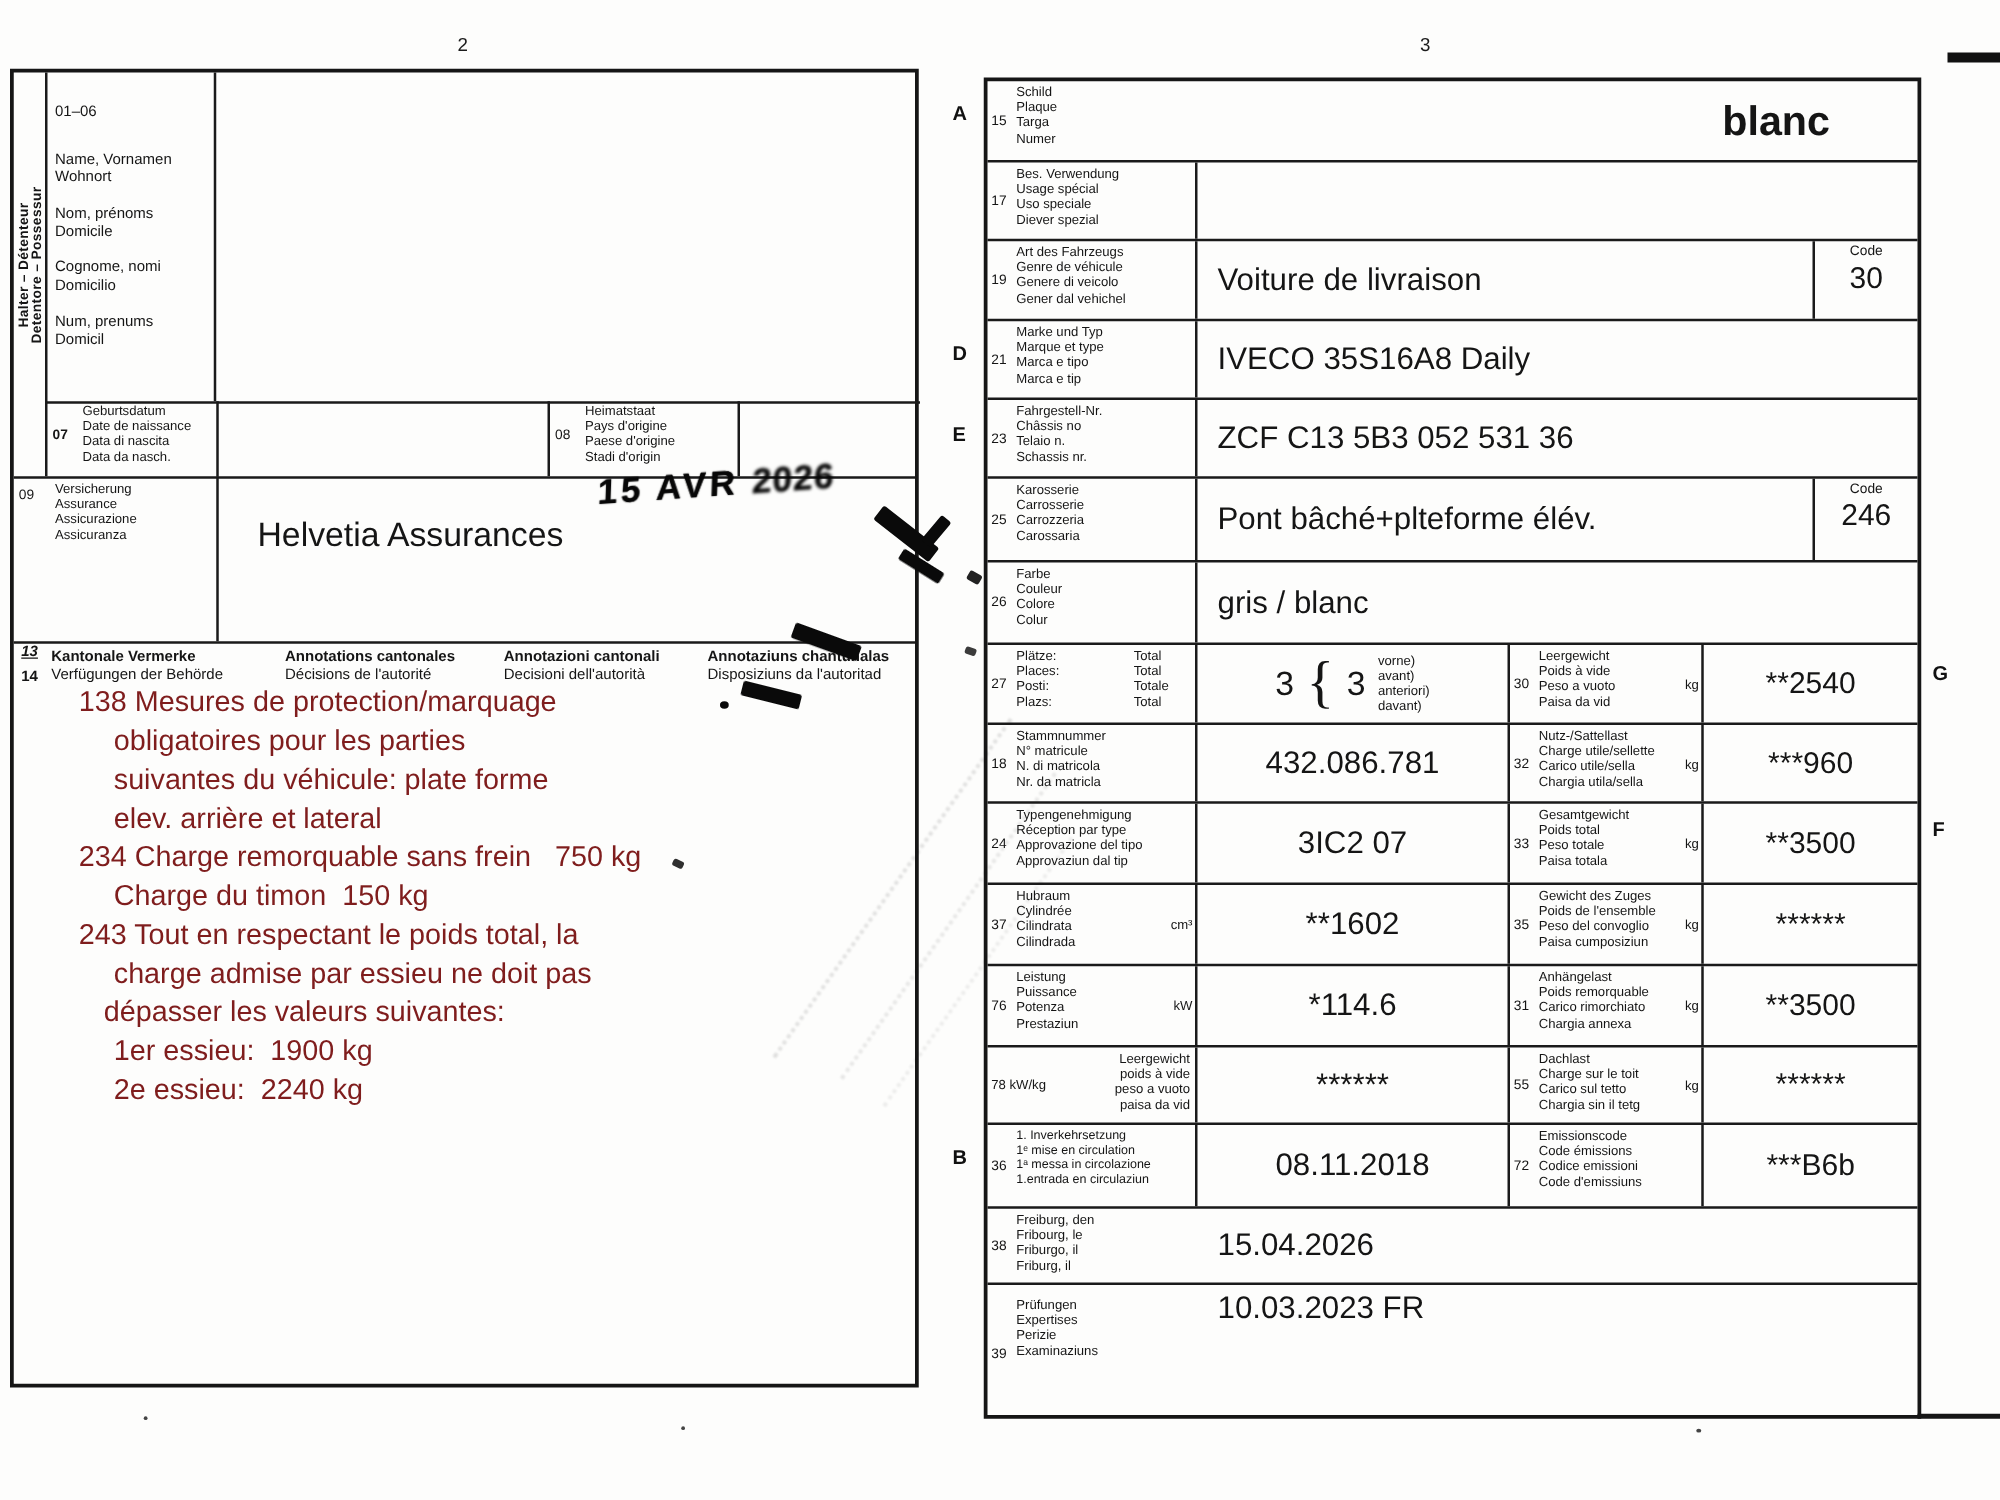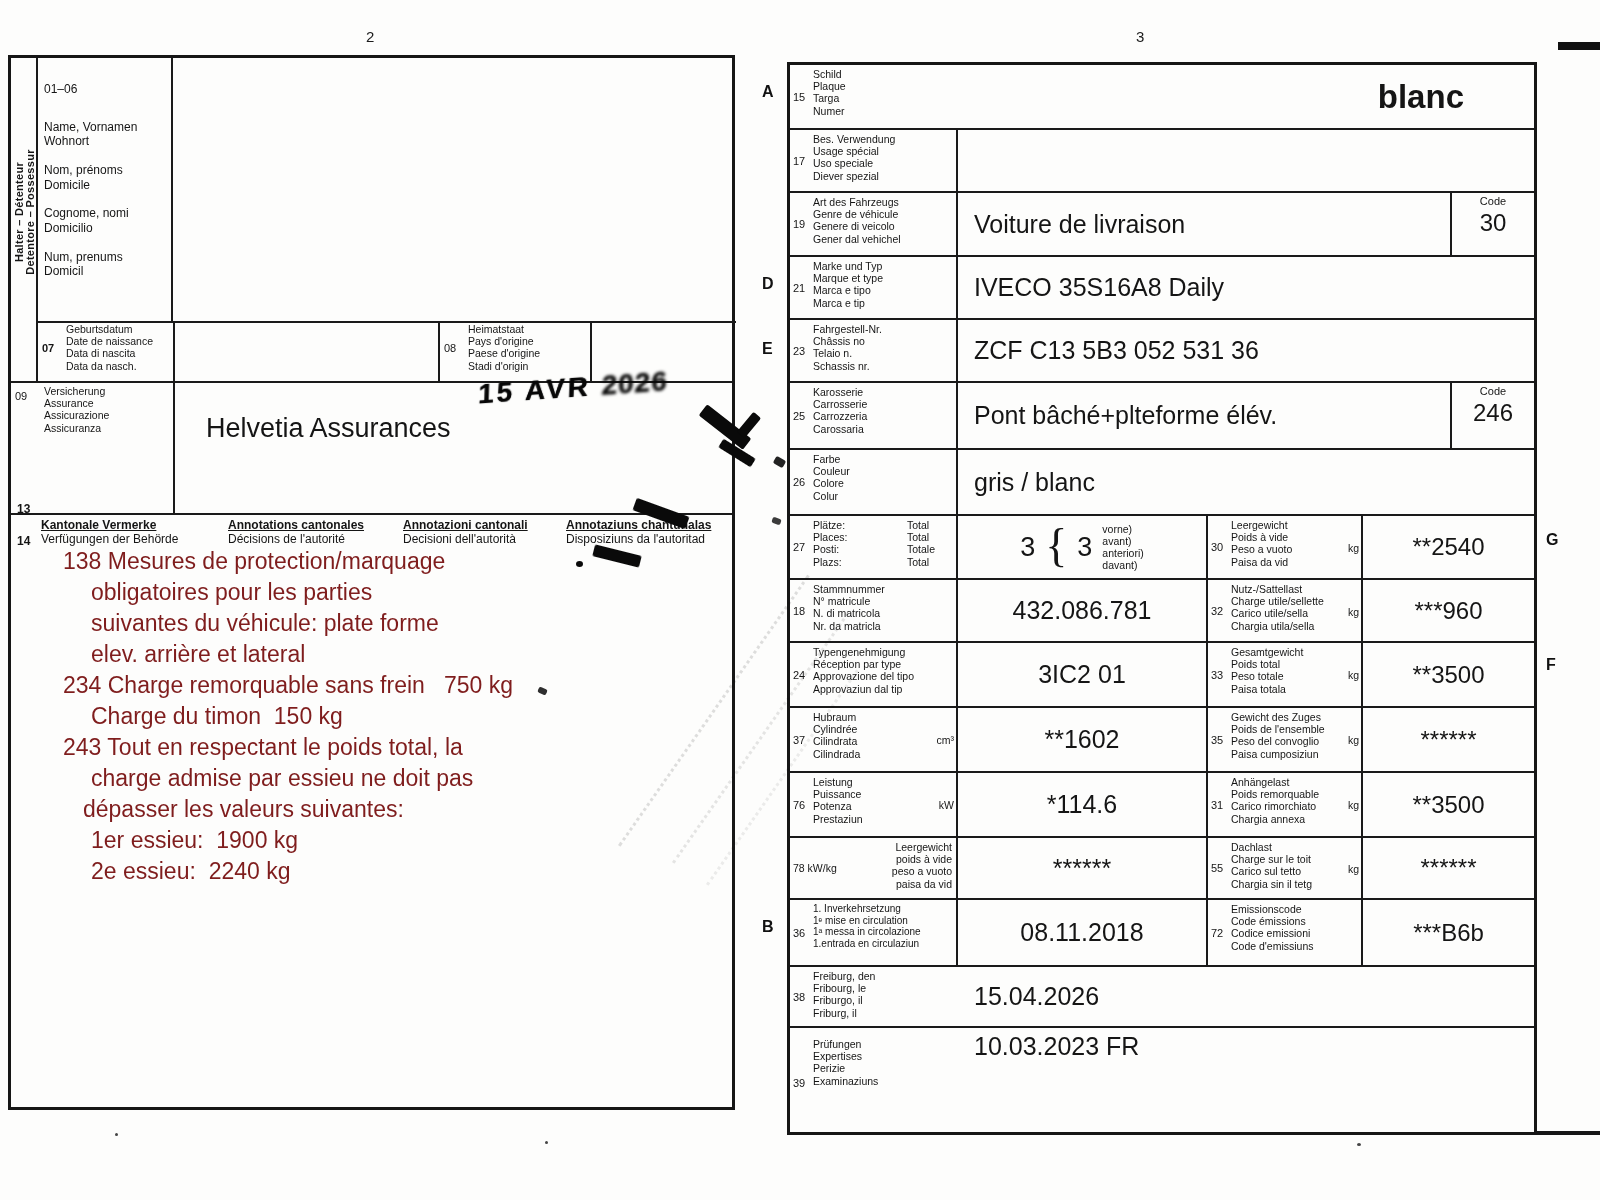--- a/index.html
+++ b/index.html
@@ -35,21 +35,21 @@
   .places .pfl{font-size:10.5px;line-height:1.16;white-space:pre-line;text-align:left;}
   .mletter{position:absolute;font-size:16px;font-weight:bold;color:#111;}
   
   .lp-line{position:absolute;background:#1a1a1a;}
   .lp-num{position:absolute;font-size:11px;}
   .lp-lab{position:absolute;font-size:10.5px;line-height:1.16;white-space:pre-line;}
   .vx{position:absolute;width:150px;text-align:center;transform:rotate(-90deg);transform-origin:50% 50%;
       font-size:11px;font-weight:bold;white-space:nowrap;letter-spacing:.3px;}
   .holder-block{font-size:12px;line-height:1.2;white-space:pre-line;}
   .ins-value{font-size:27px;}
-  .ann-col .t{font-size:12px;font-weight:bold;text-decoration:underline;white-space:nowrap;}
+  .ann-col .t{font-size:12px;font-weight:bold;white-space:nowrap;}
   .ann-col .s{font-size:12px;white-space:nowrap;}
   .annnum{font-size:12px;font-weight:bold;}
   .annnum.u{text-decoration:underline;}
   .note-line{position:absolute;font-size:23px;white-space:pre;color:#7f1d1d;}
   
   .stamp-date{position:absolute;font-weight:900;font-size:28px;letter-spacing:3px;color:#070707;
       transform:rotate(-4deg) skewX(-6deg);filter:blur(.5px);text-shadow:0 0 1px #000;}
   .stamp-date .yr{filter:blur(1.4px);letter-spacing:1px;}
   .smudge{position:absolute;background:#0a0a0a;border-radius:2px;}
   .streak{position:absolute;border-top:3px dotted rgba(10,10,10,.38);filter:blur(.7px);transform-origin:left top;}
@@ -103,21 +103,21 @@
     <div class="lp-line" style="left:0;top:323px;width:721px;height:2px;"></div>
     <div class="lp-num" style="left:4px;top:332px;">09</div>
     <div class="lp-lab" style="left:33px;top:327px;">Versicherung
 Assurance
 Assicurazione
 Assicuranza</div>
     <div class="lp-line" style="left:162px;top:323px;width:2px;height:132px;"></div>
     <div class="abs ins-value" style="left:195px;top:355px;">Helvetia Assurances</div>
 
     <div class="lp-line" style="left:0;top:455px;width:721px;height:2px;"></div>
-    <div class="abs annnum u" style="left:6px;top:444px;">13</div>
+    <div class="abs annnum u" style="left:6px;top:456px;font-style:italic;">13</div>
     <div class="abs annnum" style="left:6px;top:476px;">14</div>
     <div class="abs ann-col" style="left:30px;top:460px;">
       <div class="t">Kantonale Vermerke</div>
       <div class="s">Verfügungen der Behörde</div>
     </div>
     <div class="abs ann-col" style="left:217px;top:460px;">
       <div class="t">Annotations cantonales</div>
       <div class="s">Décisions de l'autorité</div>
     </div>
     <div class="abs ann-col" style="left:392px;top:460px;">
@@ -281,21 +281,21 @@
     </div>
 
     <div class="rp-row" style="height:65px;">
       <div class="numlab">
         <span class="rnum">24</span>
         <span class="rlab pre">Typengenehmigung
 Réception par type
 Approvazione del tipo
 Approvaziun dal tip</span>
       </div>
-      <div class="val vl">3IC2 01</div>
+      <div class="val vl">3IC2 07</div>
       <div class="numlab nlr">
         <span class="rnum">33</span>
         <span class="rlab pre">Gesamtgewicht
 Poids total
 Peso totale
 Paisa totala</span>
         <span class="unit">kg</span>
       </div>
       <div class="val vr">**3500</div>
     </div>

